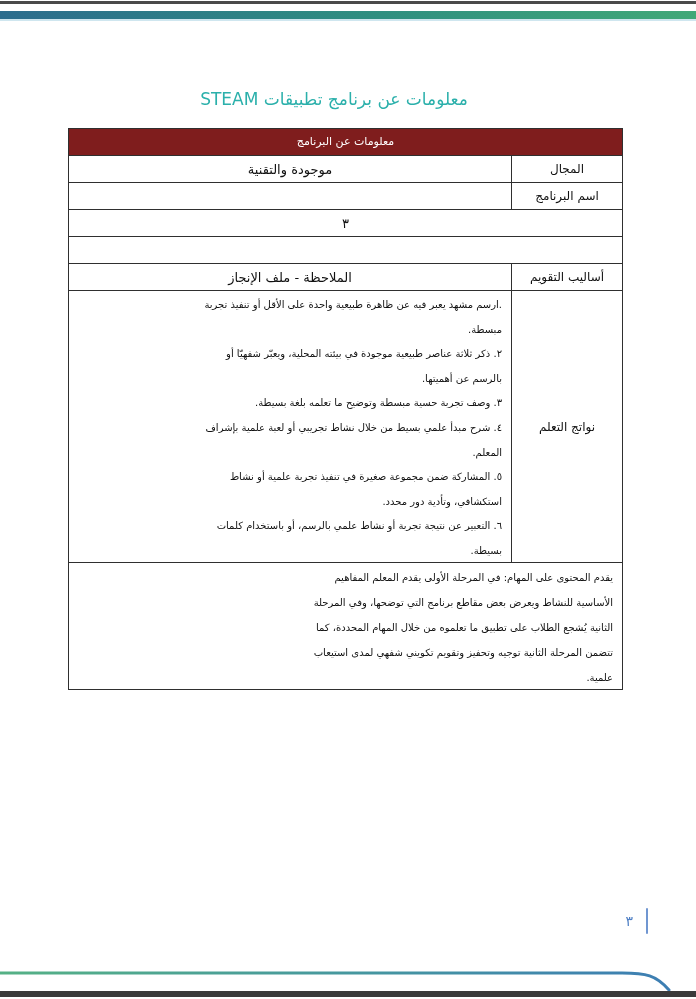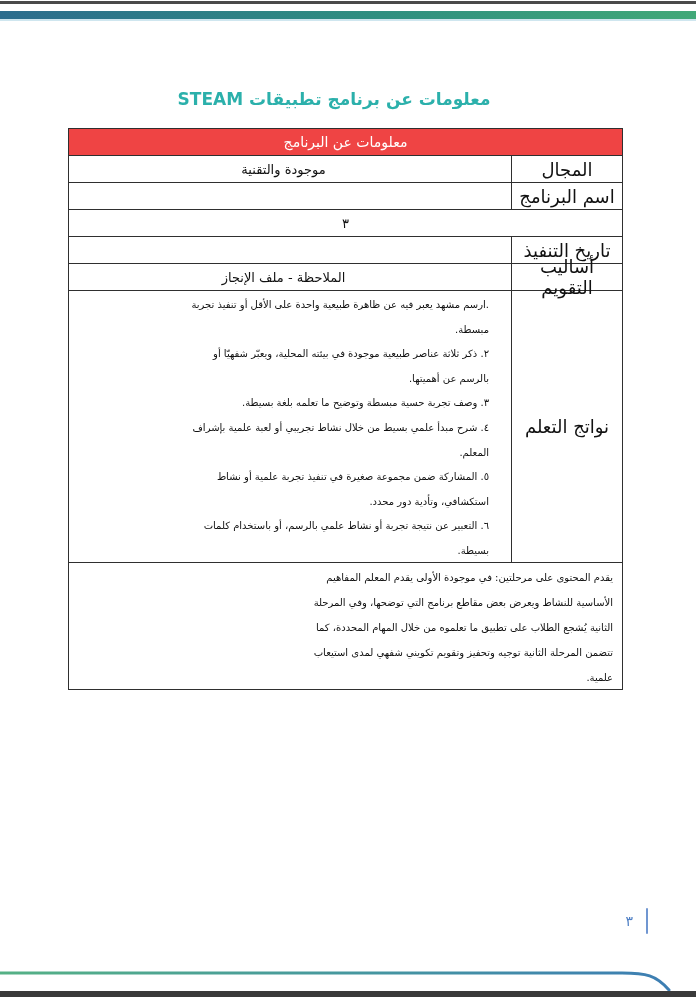--- a/index.html
+++ b/index.html
@@ -21,45 +21,45 @@
     background: linear-gradient(90deg, #2c6c8d 0%, #2f8f80 55%, #41a878 100%);
   }
   .top-bar-glow {
     position: absolute; top: 19px; left: 0;
     width: 696px; height: 2px; background: #cfe6ef;
   }
   
   .doc-title {
     position: absolute; top: 86px; left: 0; width: 668px;
     direction: rtl; text-align: center;
-    color: #2bb0ab; font-size: 17px; font-weight: bold;
+    color: #2bb0ab; font-size: 17px; font-weight: normal;
     line-height: 26px;
   }
   
   .info-table {
     position: absolute; top: 128px; left: 68px;
     width: 553px;
     direction: rtl;
     border: 1px solid #2f2f2f;
     font-size: 13px; color: #111;
   }
   .t-header {
     height: 26px; line-height: 26px;
-    background: #ef4444; color: #ffffff;
-    text-align: center; font-size: 14px;
+    background: #7f1d1d; color: #ffffff;
+    text-align: center; font-size: 11px;
     border-bottom: 1px solid #2f2f2f;
   }
   .t-row { display: flex; border-bottom: 1px solid #2f2f2f; }
   .t-row:last-child { border-bottom: none; }
   .t-row.simple { height: 26px; }
   .t-label {
     width: 110px; flex: 0 0 110px;
     border-left: 1px solid #2f2f2f;
     display: flex; align-items: center; justify-content: center;
-    text-align: center; font-size: 18px; margin-left: 13px;
+    text-align: center; font-size: 12px;
   }
   .t-value {
     flex: 1;
     display: flex; align-items: center; justify-content: center;
     text-align: center; font-size: 13px;
   }
   .t-value.multiline {
     display: block; padding: 2px 9px 0 9px;
   }
   .t-row.outcomes .t-value.multiline { height: 269px; }
@@ -107,21 +107,20 @@
     <div class="t-label">المجال</div>
     <div class="t-value">موجودة والتقنية</div>
   </div>
   <div class="t-row simple">
     <div class="t-label">اسم البرنامج</div>
   </div>
   <div class="t-row simple">
     <div class="t-value">٣</div>
   </div>
   <div class="t-row simple">
-    <div class="t-label">تاريخ التنفيذ</div>
     <div class="t-value"></div>
   </div>
   <div class="t-row simple">
     <div class="t-label">أساليب التقويم</div>
     <div class="t-value">الملاحظة - ملف الإنجاز</div>
   </div>
 
   <div class="t-row outcomes">
     <div class="t-label">نواتج التعلم</div>
     <div class="t-value multiline">
@@ -134,21 +133,21 @@
       <div class="text-line">المعلم.</div>
       <div class="text-line">٥. المشاركة ضمن مجموعة صغيرة في تنفيذ تجربة علمية أو نشاط</div>
       <div class="text-line">استكشافي، وتأدية دور محدد.</div>
       <div class="text-line">٦. التعبير عن نتيجة تجربة أو نشاط علمي بالرسم، أو باستخدام كلمات</div>
       <div class="text-line">بسيطة.</div>
     </div>
   </div>
 
   <div class="t-row procedures">
     <div class="t-value multiline">
-      <div class="text-line">يقدم المحتوى على مرحلتين: في موجودة الأولى يقدم المعلم المفاهيم</div>
+      <div class="text-line">يقدم المحتوى على المهام: في المرحلة الأولى يقدم المعلم المفاهيم</div>
       <div class="text-line">الأساسية للنشاط ويعرض بعض مقاطع برنامج التي توضحها، وفي المرحلة</div>
       <div class="text-line">الثانية يُشجع الطلاب على تطبيق ما تعلموه من خلال المهام المحددة، كما</div>
       <div class="text-line">تتضمن المرحلة الثانية توجيه وتحفيز وتقويم تكويني شفهي لمدى استيعاب</div>
       <div class="text-line">علمية.</div>
     </div>
   </div>
 </div>
 
 <div class="page-footer">
   <span class="page-num">٣</span>

